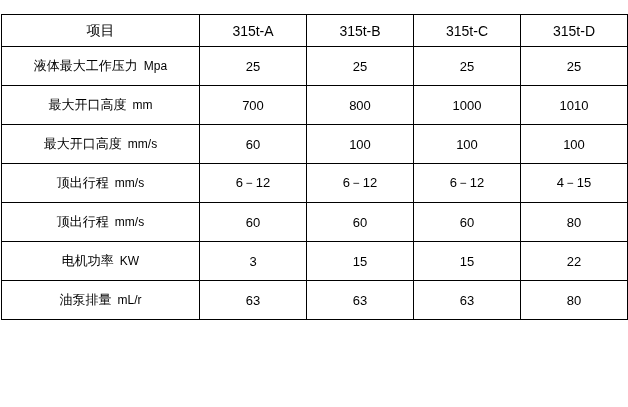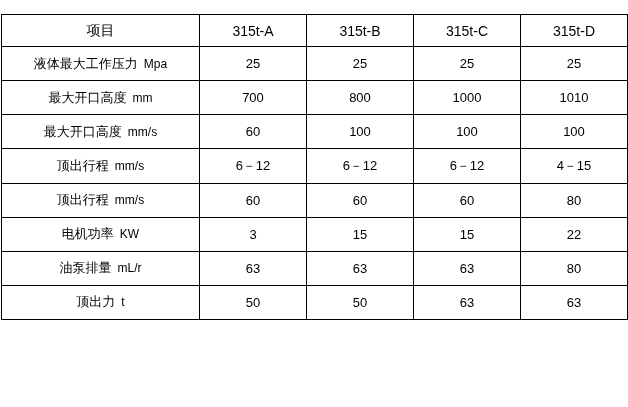--- a/index.html
+++ b/index.html
@@ -112,21 +112,14 @@
       <td class="value-cell">15</td>
       <td class="value-cell">22</td>
     </tr>
     <tr>
       <td class="param-cell"><span>油泵排量</span><span class="unit">mL/r</span></td>
       <td class="value-cell">63</td>
       <td class="value-cell">63</td>
       <td class="value-cell">63</td>
       <td class="value-cell">80</td>
     </tr>
-    <tr>
-      <td class="param-cell"><span>顶出力</span><span class="unit">t</span></td>
-      <td class="value-cell">50</td>
-      <td class="value-cell">50</td>
-      <td class="value-cell">63</td>
-      <td class="value-cell">63</td>
-    </tr>
   </tbody>
 </table>
 
 </body></html>

